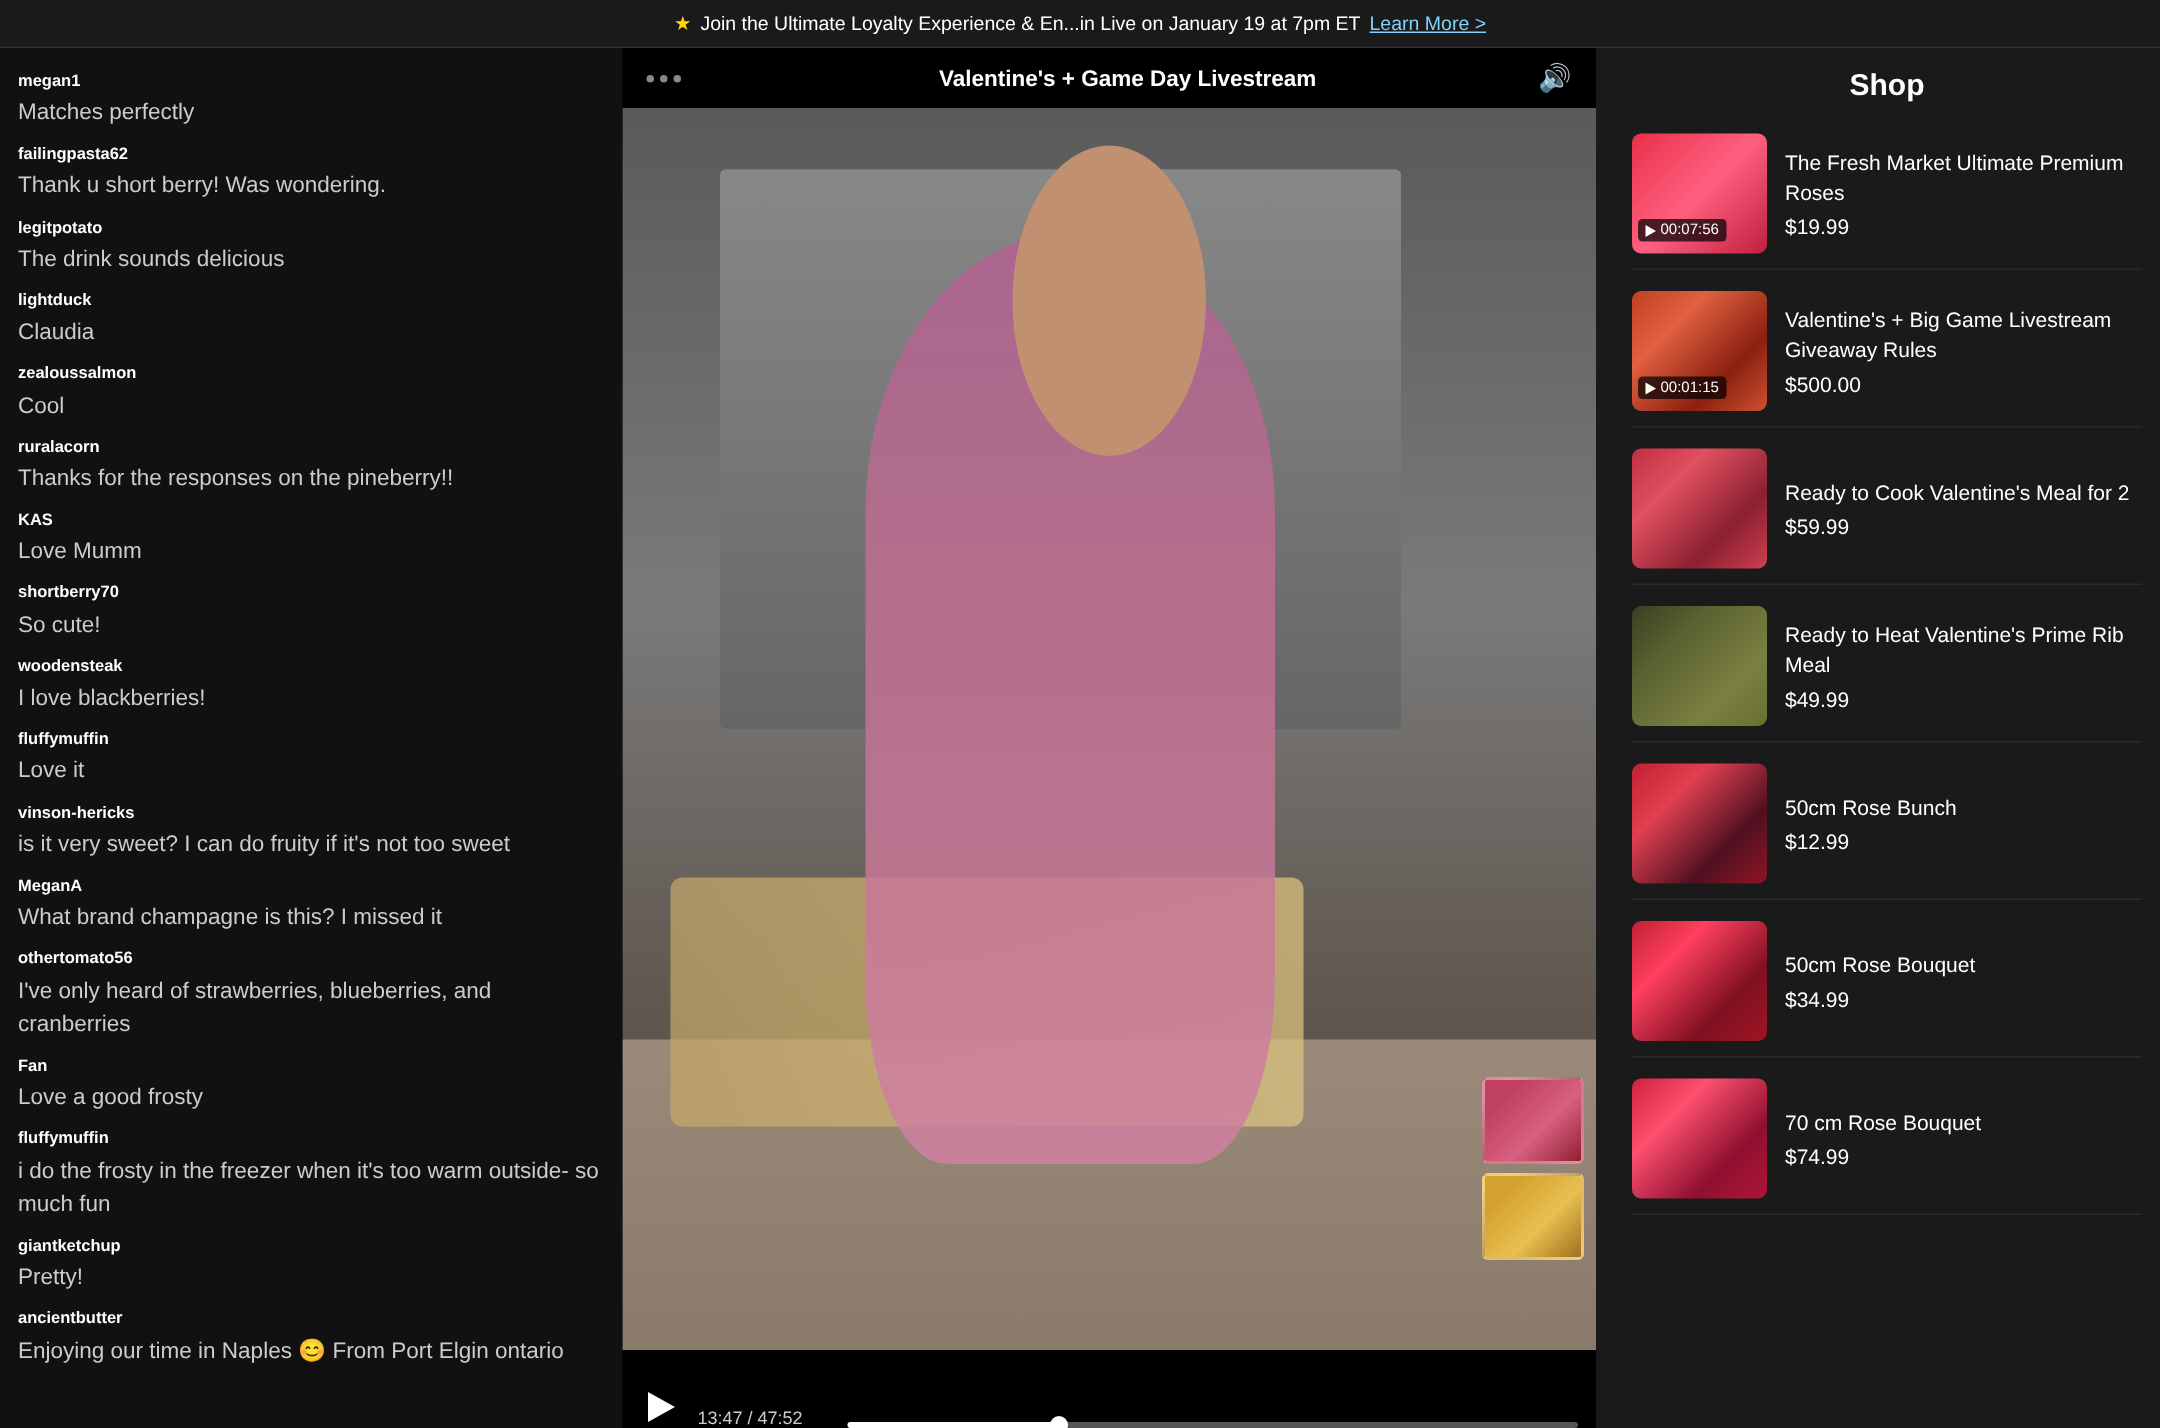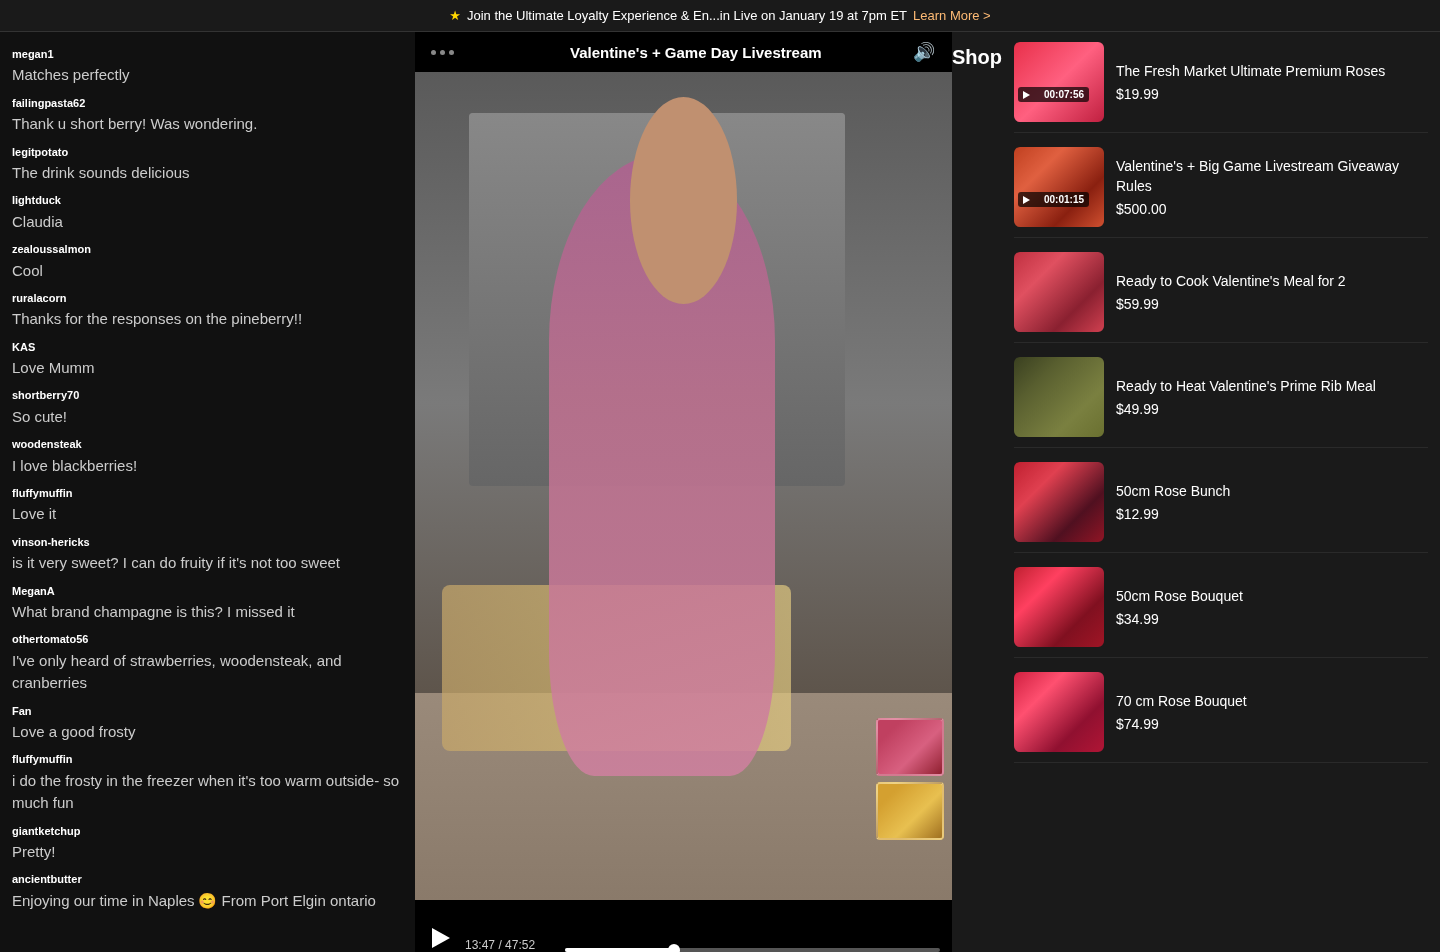--- a/index.html
+++ b/index.html
@@ -23,21 +23,22 @@
       justify-content: center;
       font-size: 13px;
       color: #fff;
       flex-shrink: 0;
       border-bottom: 1px solid #333;
       padding: 0 20px;
       gap: 6px;
     }
     .top-banner .star { color: gold; }
     .top-banner .learn-more {
-      color: #fdba74;
+      color: #7dd3fc;
+      text-decoration: underline;
       cursor: pointer;
     }
 
     
     .main-layout {
       display: flex;
       flex: 1;
       overflow: hidden;
     }
 
@@ -255,26 +256,27 @@
       right: -6px;
       top: -4px;
       width: 12px;
       height: 12px;
       background: #fff;
       border-radius: 50%;
     }
 
     
     .shop-panel {
-      width: 488px;
+      width: 376px;
       background: #1a1a1a;
       display: flex;
-      flex-direction: row;
-      overflow: hidden;
-      flex-shrink: 0;
+      flex-direction: column;
+      overflow: hidden;
+      flex-shrink: 0;
+      padding-left: 12px;
     }
     .shop-header {
       text-align: center;
       padding: 14px 0 10px;
       font-size: 20px;
       font-weight: bold;
       color: #fff;
       flex-shrink: 0;
     }
     .shop-items {
@@ -298,31 +300,30 @@
     .shop-item-thumb {
       width: 90px;
       height: 80px;
       border-radius: 6px;
       flex-shrink: 0;
       overflow: hidden;
       position: relative;
     }
     .shop-item-thumb .play-overlay {
       position: absolute;
-      bottom: 20px;
+      bottom: 8px;
       left: 4px;
       background: rgba(0,0,0,0.7);
       border-radius: 3px;
       padding: 2px 5px;
       font-size: 10px;
       color: #fff;
       display: flex;
       align-items: center;
-      gap: 14px;
-      font-weight: bold;
+      gap: 3px;
     }
     .play-icon-small {
       width: 0;
       height: 0;
       border-top: 4px solid transparent;
       border-bottom: 4px solid transparent;
       border-left: 7px solid #fff;
     }
     .shop-item-info { flex: 1; }
     .shop-item-name {
@@ -402,21 +403,21 @@
         <div class="chat-msg">
       <span class="username">vinson-hericks</span><br>
       <span class="message">is it very sweet? I can do fruity if it's not too sweet</span>
     </div>
         <div class="chat-msg">
       <span class="username">MeganA</span><br>
       <span class="message">What brand champagne is this? I missed it</span>
     </div>
         <div class="chat-msg">
       <span class="username">othertomato56</span><br>
-      <span class="message">I've only heard of strawberries, woodensteak, and cranberries</span>
+      <span class="message">I've only heard of strawberries, blueberries, and cranberries</span>
     </div>
         <div class="chat-msg">
       <span class="username">Fan</span><br>
       <span class="message">Love a good frosty</span>
     </div>
         <div class="chat-msg">
       <span class="username">fluffymuffin</span><br>
       <span class="message">i do the frosty in the freezer when it's too warm outside- so much fun</span>
     </div>
         <div class="chat-msg">

